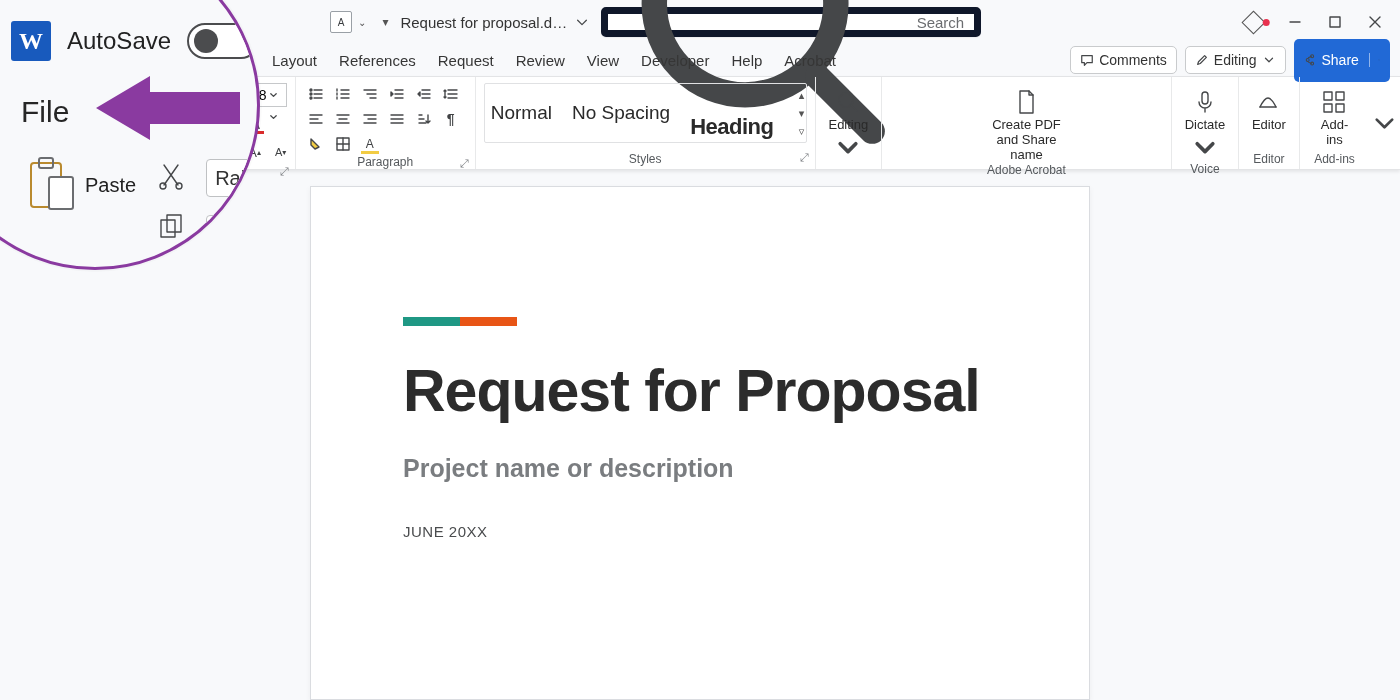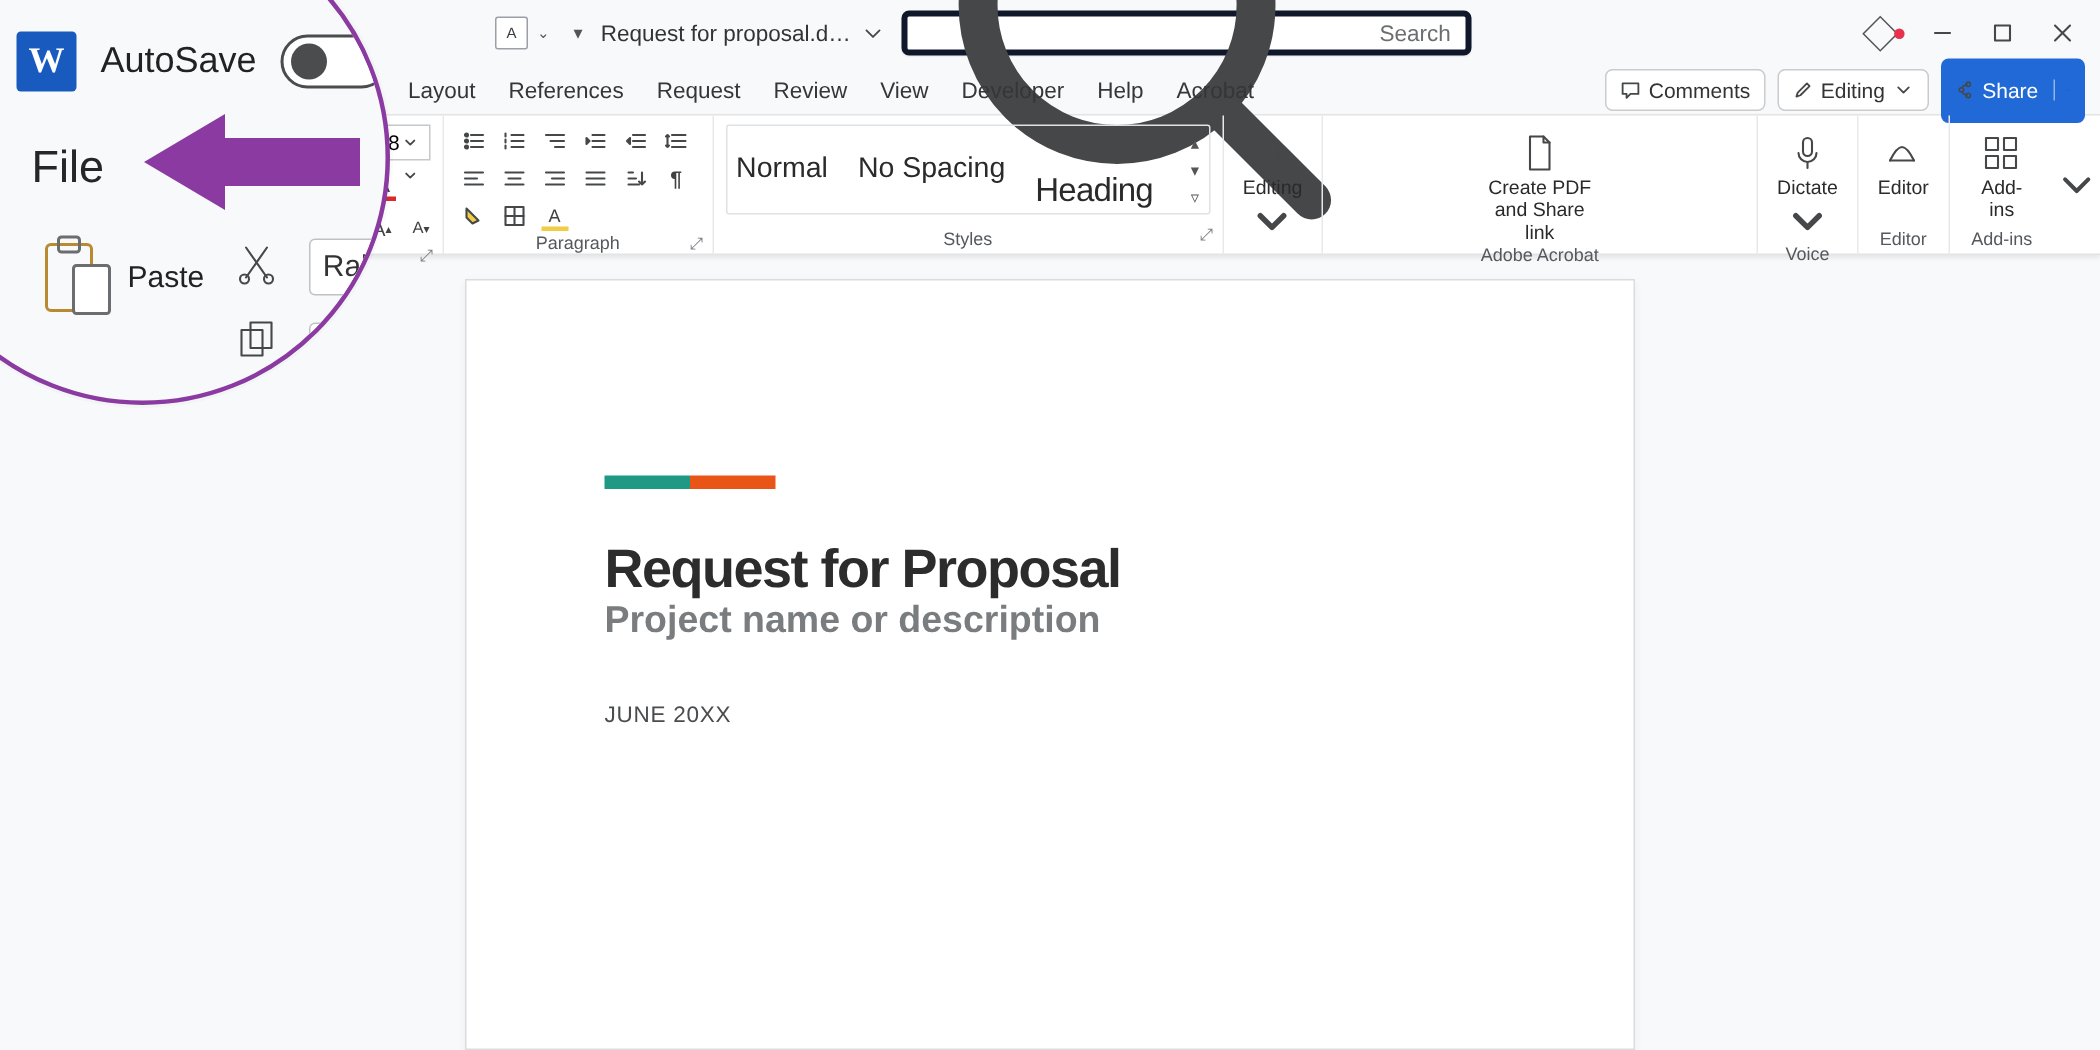--- a/index.html
+++ b/index.html
@@ -7,21 +7,21 @@
 
   
   .titlebar { height: 44px; display: flex; align-items: center; gap: 12px; padding: 0 8px; }
   .win-controls { margin-left: auto; display: flex; align-items: center; gap: 26px; padding-right: 10px; }
   .win-controls svg { width: 14px; height: 14px; }
   .win-diamond { width: 17px; height: 17px; transform: rotate(45deg); border:1.5px solid #555; position: relative;}
   .win-diamond::after{content:"";position:absolute;top:-5px;right:-5px;width:7px;height:7px;border-radius:50%;background:#e8314e;transform:rotate(-45deg);}
   .spacer-qat { width: 310px; }
   .doc-title-wrap{display:flex;align-items:center;gap:8px;color:#333;font-size:15px;}
   .chev-svg{width:14px;height:14px;}
-  .searchbox{width:380px;height:30px;background:#fff;border:4px solid #0f172a;border-radius:5px;display:flex;align-items:center;gap:8px;padding:0 10px;color:#6b6d70;font-size:15px;box-shadow:0 1px 1px rgba(0,0,0,.05);}
+  .searchbox{width:380px;height:30px;background:#fff;border:7px solid #0f172a;border-radius:5px;display:flex;align-items:center;gap:8px;padding:0 10px;color:#6b6d70;font-size:15px;box-shadow:0 1px 1px rgba(0,0,0,.05);}
 
   
   .tabs { height: 32px; display:flex;align-items:center;gap:22px;padding-left:272px;font-size:15px;color:#363636;}
   .tab { padding:4px 0; cursor:default;}
   .tab-right{margin-left:auto;display:flex;align-items:center;gap:8px;padding-right:10px;}
   .pill{height:28px;border:1px solid #c9cbcd;border-radius:5px;background:#fff;display:flex;align-items:center;gap:5px;padding:0 9px;font-size:14px;color:#333;}
   .pill svg{width:14px;height:14px;}
   .share-btn{background:#2169d6;border:none;color:#fff;border-radius:5px;height:43px;display:flex;align-items:center;gap:6px;padding:0 10px;font-size:14px;}
 
   
@@ -31,36 +31,36 @@
   .group-label{height:20px;display:flex;align-items:center;justify-content:center;font-size:12px;color:#55595d;padding:0 8px;position:relative;}
   .group-label .launcher{position:absolute;right:6px;top:2px;font-size:11px;color:#7b7e82;}
   .small-btn{width:24px;height:22px;display:flex;align-items:center;justify-content:center;color:#404244;}
   .small-row{display:flex;gap:2px;}
 
   .font-size-box{width:44px;height:24px;border:1px solid #c6c8ca;background:#fff;font-size:14px;display:flex;align-items:center;justify-content:center;gap:3px;}
 
   
   .styles-gallery{height:60px;border:1px solid #e0e1e3;border-radius:2px;display:flex;align-items:center;padding:0 6px;gap:20px;min-width:310px;}
   .style-item{font-size:19px;color:#2a2a2a;white-space:nowrap;}
-  .style-heading{font-weight:400;font-size:22px;letter-spacing:-.5px;margin-top:27px;}
+  .style-heading{font-weight:700;font-size:22px;letter-spacing:-.5px;margin-top:27px;}
   .style-ctrl{display:flex;flex-direction:column;margin-left:auto;color:#555;font-size:11px;gap:0;}
   .style-ctrl span{height:18px;width:16px;display:flex;align-items:center;justify-content:center;}
 
   .bigbtn{display:flex;flex-direction:column;align-items:center;justify-content:flex-start;gap:3px;padding:6px 8px 0;font-size:13px;color:#2a2a2a;text-align:center;line-height:1.15;}
   .bigbtn svg{width:26px;height:26px;}
 
   .ribbon-collapse{display:flex;align-items:center;justify-content:center;width:34px;}
 
   
   .doc-surface{position:absolute;top:172px;left:0;right:0;bottom:0;display:flex;justify-content:center;overflow:hidden;}
   .page{width:780px;background:#fff;border:1px solid #dadce0;margin-top:14px;padding:130px 92px 0 92px;box-shadow:0 2px 6px rgba(0,0,0,.05);}
   .color-bar{display:flex;height:9px;width:114px;margin-bottom:34px;}
   .color-bar .c1{flex:1;background:#1f9884;}
   .color-bar .c2{flex:1;background:#e85516;}
-  .h1{font-size:36px;font-weight:800;color:#2c2c2c;letter-spacing:-1px;line-height:1.08;font-family:"Segoe UI Semibold","Segoe UI",Arial;}
+  .h1{font-size:59px;font-weight:800;color:#2c2c2c;letter-spacing:-1px;line-height:1.08;margin-bottom:30px;font-family:"Segoe UI Semibold","Segoe UI",Arial;}
   .subtitle{font-size:25px;font-weight:600;color:#7a7d80;margin-bottom:40px;}
   .date{font-size:15px;color:#4a4c4e;letter-spacing:.5px;}
 
   
   .mag{position:absolute;left:-70px;top:-60px;width:330px;height:330px;border:3px solid #8a3aa0;border-radius:50%;background:#f8f9fb;z-index:50;overflow:hidden;box-shadow:0 0 0 2px rgba(0,0,0,.02);}
   .mag-inner{position:absolute;left:70px;top:60px;width:330px;}
   .w-icon{width:40px;height:40px;background:#185abd;border-radius:3px;color:#fff;display:flex;align-items:center;justify-content:center;font-weight:700;font-size:24px;font-family:"Segoe UI";}
   .mag-top{display:flex;align-items:center;gap:16px;padding:18px 0 0 8px;}
   .autosave-label{font-size:24px;color:#222;}
   .toggle{width:72px;height:36px;border:2px solid #4b4c4e;border-radius:20px;position:relative;background:#fff;}
@@ -316,21 +316,21 @@
     <div class="group-label"></div>
   </div>
 
   <div class="group" style="min-width:290px;">
     <div class="group-body" style="gap:12px;justify-content:center;">
       <div class="bigbtn">
         <svg viewBox="0 0 26 26" stroke="#d92b2b">
             <path d="M7 2h9l4 4v18H7z"></path>
             <path d="M16 2v4h4"></path>
           </svg>
-        <span style="max-width:80px;">Create PDF and Share link</span>
+        <span style="max-width:80px;">Create PDF and Share name</span>
       </div>
     </div>
     <div class="group-label">Adobe Acrobat</div>
   </div>
 
   <div class="group" style="min-width:58px;">
     <div class="group-body" style="justify-content:center;">
       <div class="bigbtn">
         <svg viewBox="0 0 26 26" stroke="#2169d6" fill="#2169d6">
             <rect x="10" y="3" width="6" height="12" rx="3"></rect>

